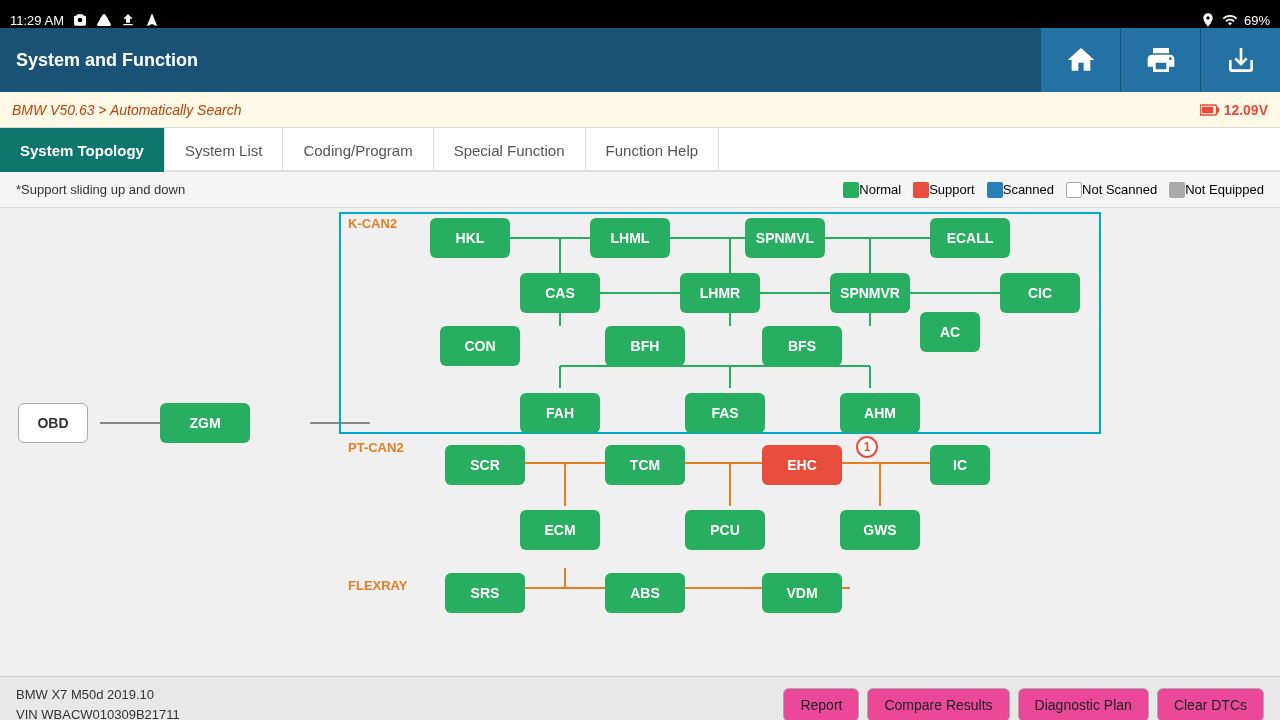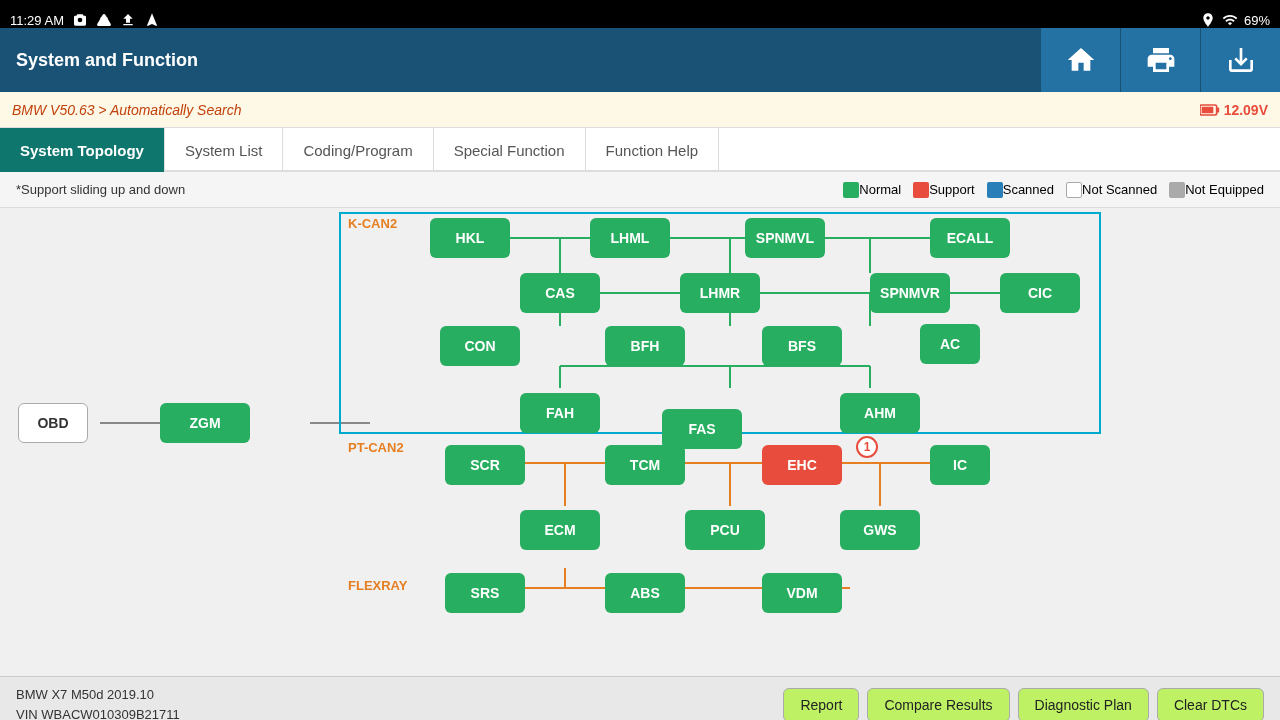--- a/index.html
+++ b/index.html
@@ -166,21 +166,21 @@
       height: 56px;
       display: flex;
       align-items: center;
       justify-content: space-between;
       padding: 0 16px;
       border-top: 1px solid #ccc;
     }
     .vehicle-info { font-size: 13px; color: #333; line-height: 1.5; }
     .action-buttons { display: flex; gap: 8px; }
     .action-btn {
-      background: #bef264;
+      background: #ec4899;
       border: 1px solid #aaa;
       border-radius: 6px;
       padding: 8px 16px;
       font-size: 14px;
       cursor: pointer;
       color: #222;
     }
   </style>
 </head>
 <body>
@@ -324,30 +324,30 @@
 
   <div class="node" style="left:160px;top:195px;min-width:90px;">ZGM</div>
 
   <div class="node" style="left:430px;top:10px;">HKL</div>
   <div class="node" style="left:590px;top:10px;">LHML</div>
   <div class="node" style="left:745px;top:10px;">SPNMVL</div>
   <div class="node" style="left:930px;top:10px;">ECALL</div>
 
   <div class="node" style="left:520px;top:65px;">CAS</div>
   <div class="node" style="left:680px;top:65px;">LHMR</div>
-  <div class="node" style="left:830px;top:65px;margin-left:40px;">SPNMVR</div>
+  <div class="node" style="left:830px;top:65px;">SPNMVR</div>
   <div class="node" style="left:1000px;top:65px;">CIC</div>
 
   <div class="node" style="left:440px;top:118px;">CON</div>
   <div class="node" style="left:605px;top:118px;">BFH</div>
   <div class="node" style="left:762px;top:118px;">BFS</div>
-  <div class="node" style="left:920px;top:116px;min-width:60px;">AC</div>
+  <div class="node" style="left:920px;top:104px;min-width:60px;">AC</div>
 
   <div class="node" style="left:520px;top:185px;">FAH</div>
-  <div class="node" style="left:662px;top:185px;margin-top:16px;">FAS</div>
+  <div class="node" style="left:685px;top:185px;">FAS</div>
   <div class="node" style="left:840px;top:185px;">AHM</div>
 
   <div class="node" style="left:445px;top:237px;">SCR</div>
   <div class="node" style="left:605px;top:237px;">TCM</div>
   <div class="node abnormal" style="left:762px;top:237px;">EHC</div>
   <div class="node" style="left:930px;top:237px;min-width:60px;">IC</div>
 
   <div class="badge" style="left:856px;top:228px;">1</div>
 
   <div class="node" style="left:520px;top:302px;">ECM</div>

